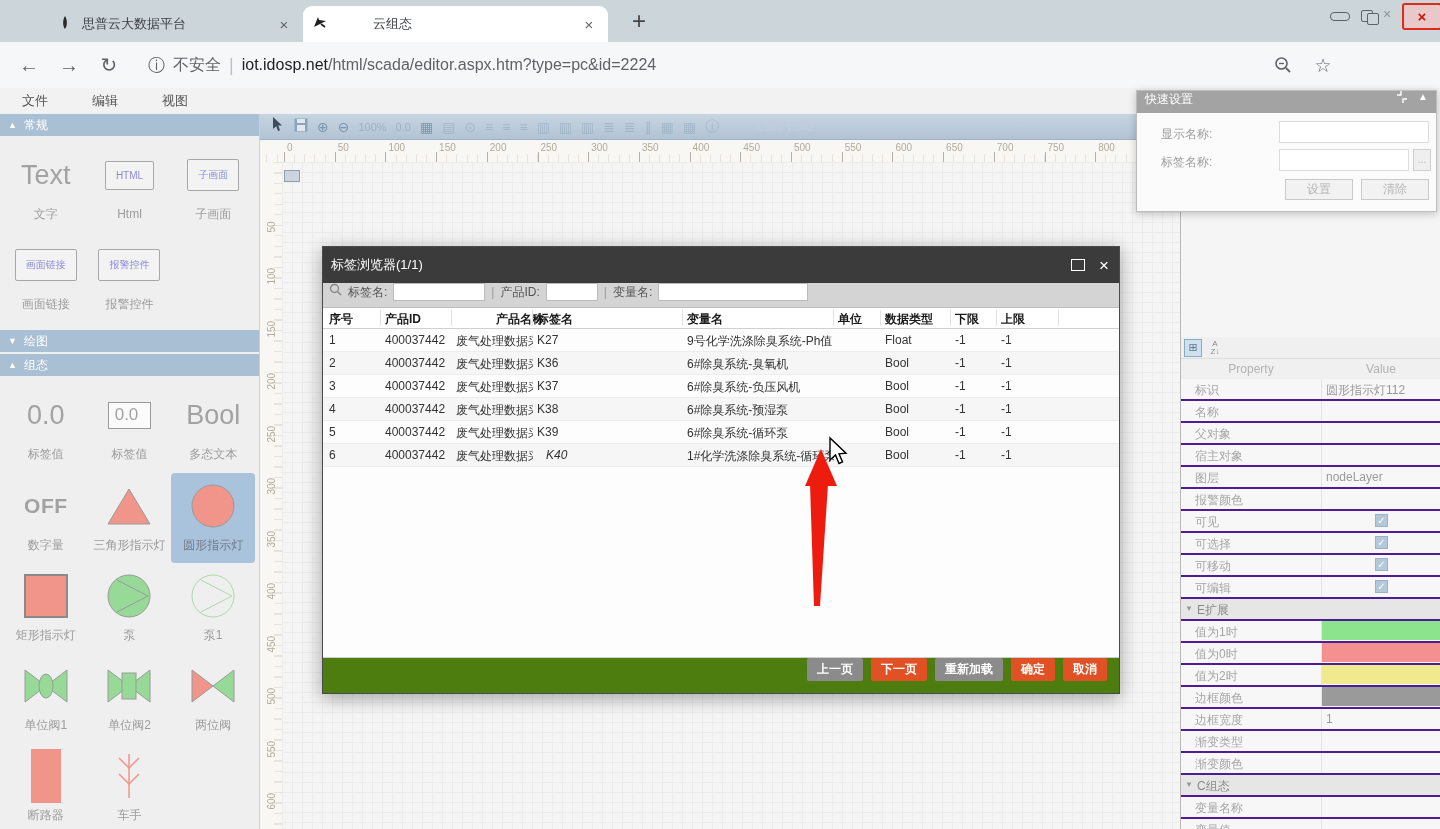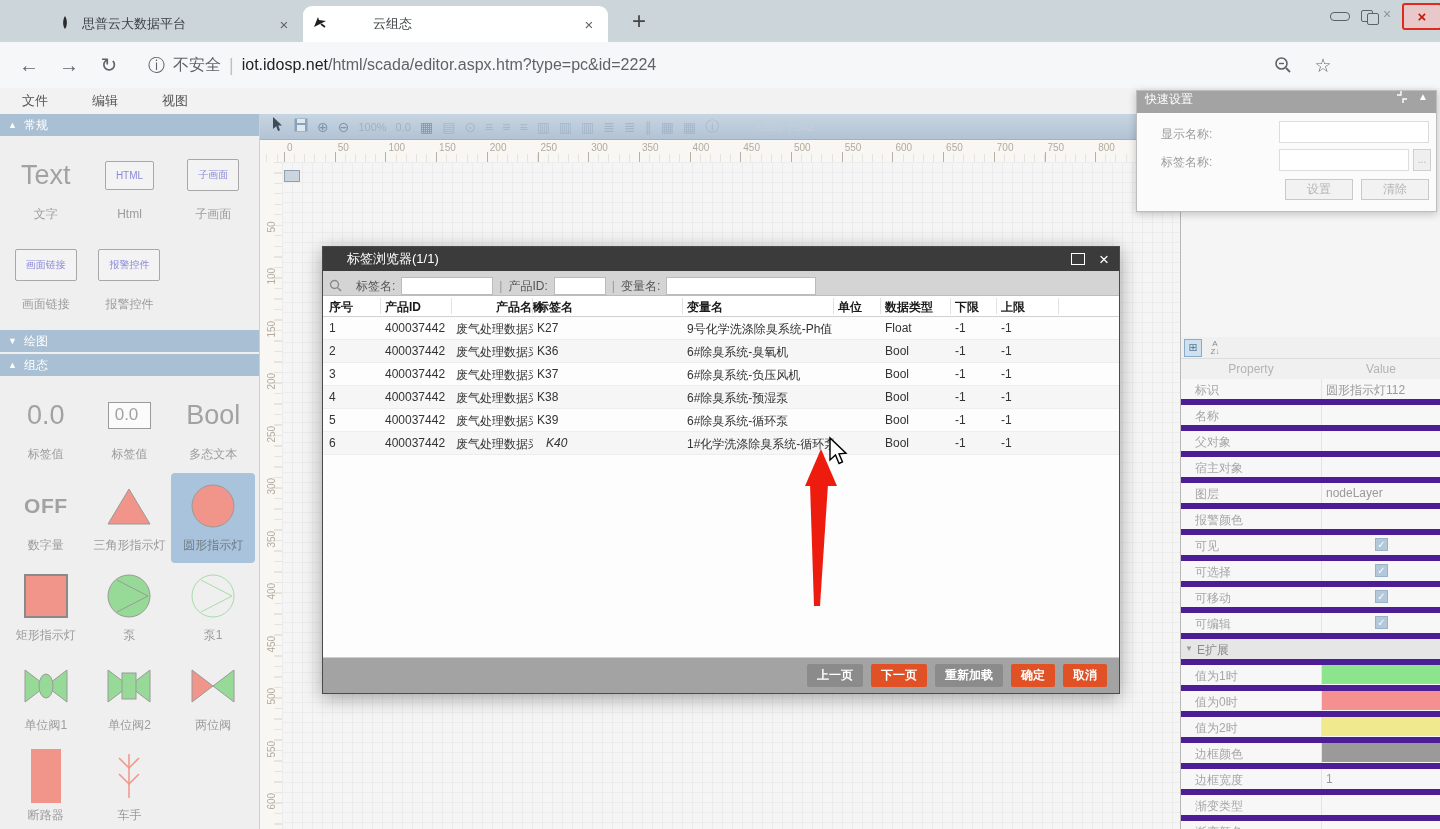--- a/index.html
+++ b/index.html
@@ -97,21 +97,21 @@
   #prop-toolbar{position:absolute;left:0;top:223px;width:260px;height:22px;background:#f0f0f0;
         border-bottom:1px solid #dcdcdc;display:flex;align-items:center;gap:4px;padding-left:3px;box-sizing:border-box;}
   .ptool-btn{width:18px;height:18px;display:flex;align-items:center;justify-content:center;
         font-size:11px;color:#5a7a96;}
   .ptool-btn.on{background:#cfe0ef;border:1px solid #8aaac9;box-sizing:border-box;}
   .az{font-size:8px;color:#8a8a8a;line-height:1;text-align:center;}
   #prop-header{position:absolute;left:0;top:245px;width:260px;height:20px;background:#f0f0f0;
         border-bottom:1px solid #dcdcdc;color:#b3b3b3;font-size:12px;}
   #prop-header .ph{position:absolute;top:3px;text-align:center;}
   #prop-rows{position:absolute;left:0;top:265px;width:260px;}
-  .prow{position:relative;height:20px;border-bottom:6px solid #4c1d95;font-size:12px;background:#f7f7f7;}
+  .prow{position:relative;height:20px;border-bottom:2px solid #4c1d95;font-size:12px;background:#f7f7f7;}
   .prow .plabel{position:absolute;left:14px;top:3px;color:#a6a6a6;white-space:nowrap;}
   .prow .pvalue{position:absolute;left:145px;top:3px;color:#9a9a9a;white-space:nowrap;}
   .prow .pdiv{position:absolute;left:140px;top:0;width:1px;height:100%;background:#e4e4e4;}
   .prow.group{background:#e6e6e6;}
   .prow.group .plabel{left:16px;color:#8a8a8a;}
   .prow.group .gtri{position:absolute;left:4px;top:5px;font-size:8px;color:#9a9a9a;}
   .prow .swatch{position:absolute;left:141px;top:0;width:118px;height:19px;}
   .prow .pcheck{position:absolute;left:194px;top:3px;width:13px;height:13px;background:#b3c8d9;
         border:1px solid #9ab1c6;box-sizing:border-box;color:#fff;font-size:10px;line-height:11px;text-align:center;}
 
@@ -126,38 +126,38 @@
   .qs-label{position:absolute;left:24px;top:5px;font-size:12px;color:#9e9e9e;}
   .qs-input{position:absolute;top:0;height:22px;background:#fff;border:1px solid #dcdcdc;box-sizing:border-box;}
   .qs-more{position:absolute;top:0;width:18px;height:22px;background:#efefef;border:1px solid #cfcfcf;
         box-sizing:border-box;color:#b5b5b5;font-size:10px;text-align:center;line-height:20px;}
   .qs-btn{position:absolute;top:0;width:68px;height:21px;background:#f2f2f2;border:1px solid #c9c9c9;
         box-sizing:border-box;color:#b5b5b5;font-size:12px;text-align:center;line-height:19px;}
 
   
   #dialog{left:322px;top:246px;width:798px;height:448px;background:#fdfdfd;border:1px solid #4a4a4a;
         box-shadow:0 4px 18px rgba(0,0,0,.35);box-sizing:border-box;}
-  #dlg-title{height:24px;background:#3b3b3b;color:#fff;font-size:13px;display:flex;align-items:center;
-        padding-left:24px;}
+  #dlg-title{height:36px;background:#3b3b3b;color:#fff;font-size:13px;display:flex;align-items:center;
+        padding-left:8px;}
   #dlg-title .sp{flex:1;}
   #dlg-max{width:12px;height:10px;border:1.5px solid #fff;margin-right:14px;}
   #dlg-close{color:#fff;font-size:17px;margin-right:10px;line-height:1;}
   #dlg-search{height:24px;background:#d4d4d4;border-bottom:1px solid #bdbdbd;display:flex;
-        align-items:flex-end;font-size:12px;color:#555;gap:14px;padding-left:6px;}
+        align-items:flex-start;font-size:12px;color:#555;gap:6px;padding-left:6px;}
   .dsearch-input{height:18px;background:#fff;border:1px solid #bbb;box-sizing:border-box;}
   .dsep{color:#999;}
   #dlg-thead{position:relative;height:20px;background:#fff;border-bottom:1px solid #d0d0d0;
         font-size:12px;font-weight:bold;color:#1a1a1a;}
   .th{position:absolute;top:3px;white-space:nowrap;}
   .thdiv{position:absolute;top:2px;width:1px;height:16px;background:#e2e2e2;}
   .drow{position:relative;height:22px;font-size:12px;color:#333;border-bottom:1px solid #ededed;}
   .drow.alt{background:#f6f6f6;}
   .td{position:absolute;top:4px;white-space:nowrap;overflow:hidden;}
-  #dlg-footer{position:absolute;left:0;bottom:0;width:100%;height:36px;background:#a3a3a3;
-        border-top:1px solid #cfcfcf;display:flex;align-items:center;justify-content:flex-end;
+  #dlg-footer{position:absolute;left:0;bottom:0;width:100%;height:36px;background:#4d7c0f;
+        border-top:1px solid #cfcfcf;display:flex;justify-content:flex-end;
         gap:8px;padding-right:12px;box-sizing:border-box;}
   .dbtn{height:23px;padding:0 10px;color:#fff;font-size:12px;font-weight:bold;border-radius:2px;
         display:flex;align-items:center;}
   .dbtn.gray{background:#8b8b8b;}
   .dbtn.orange{background:#e05226;}
 
   
   #annotation{left:0;top:0;width:1440px;height:829px;pointer-events:none;z-index:999;}
 </style>
 </head>

